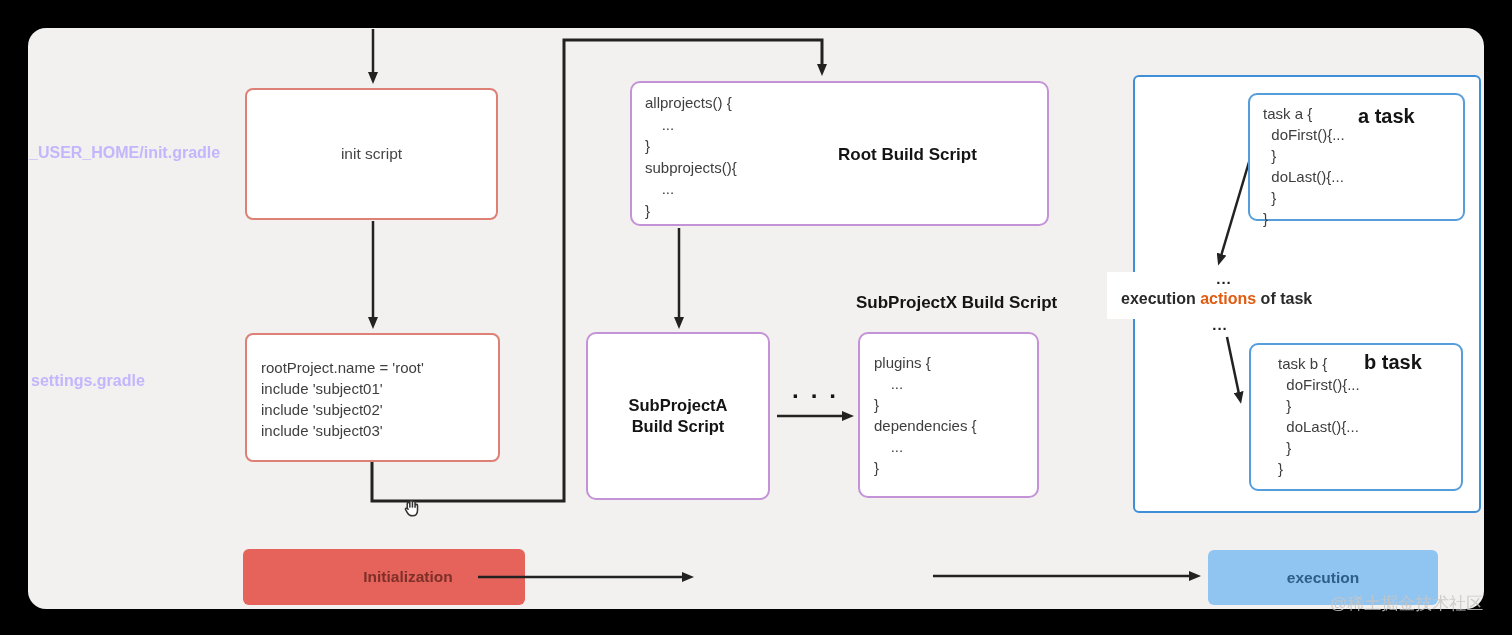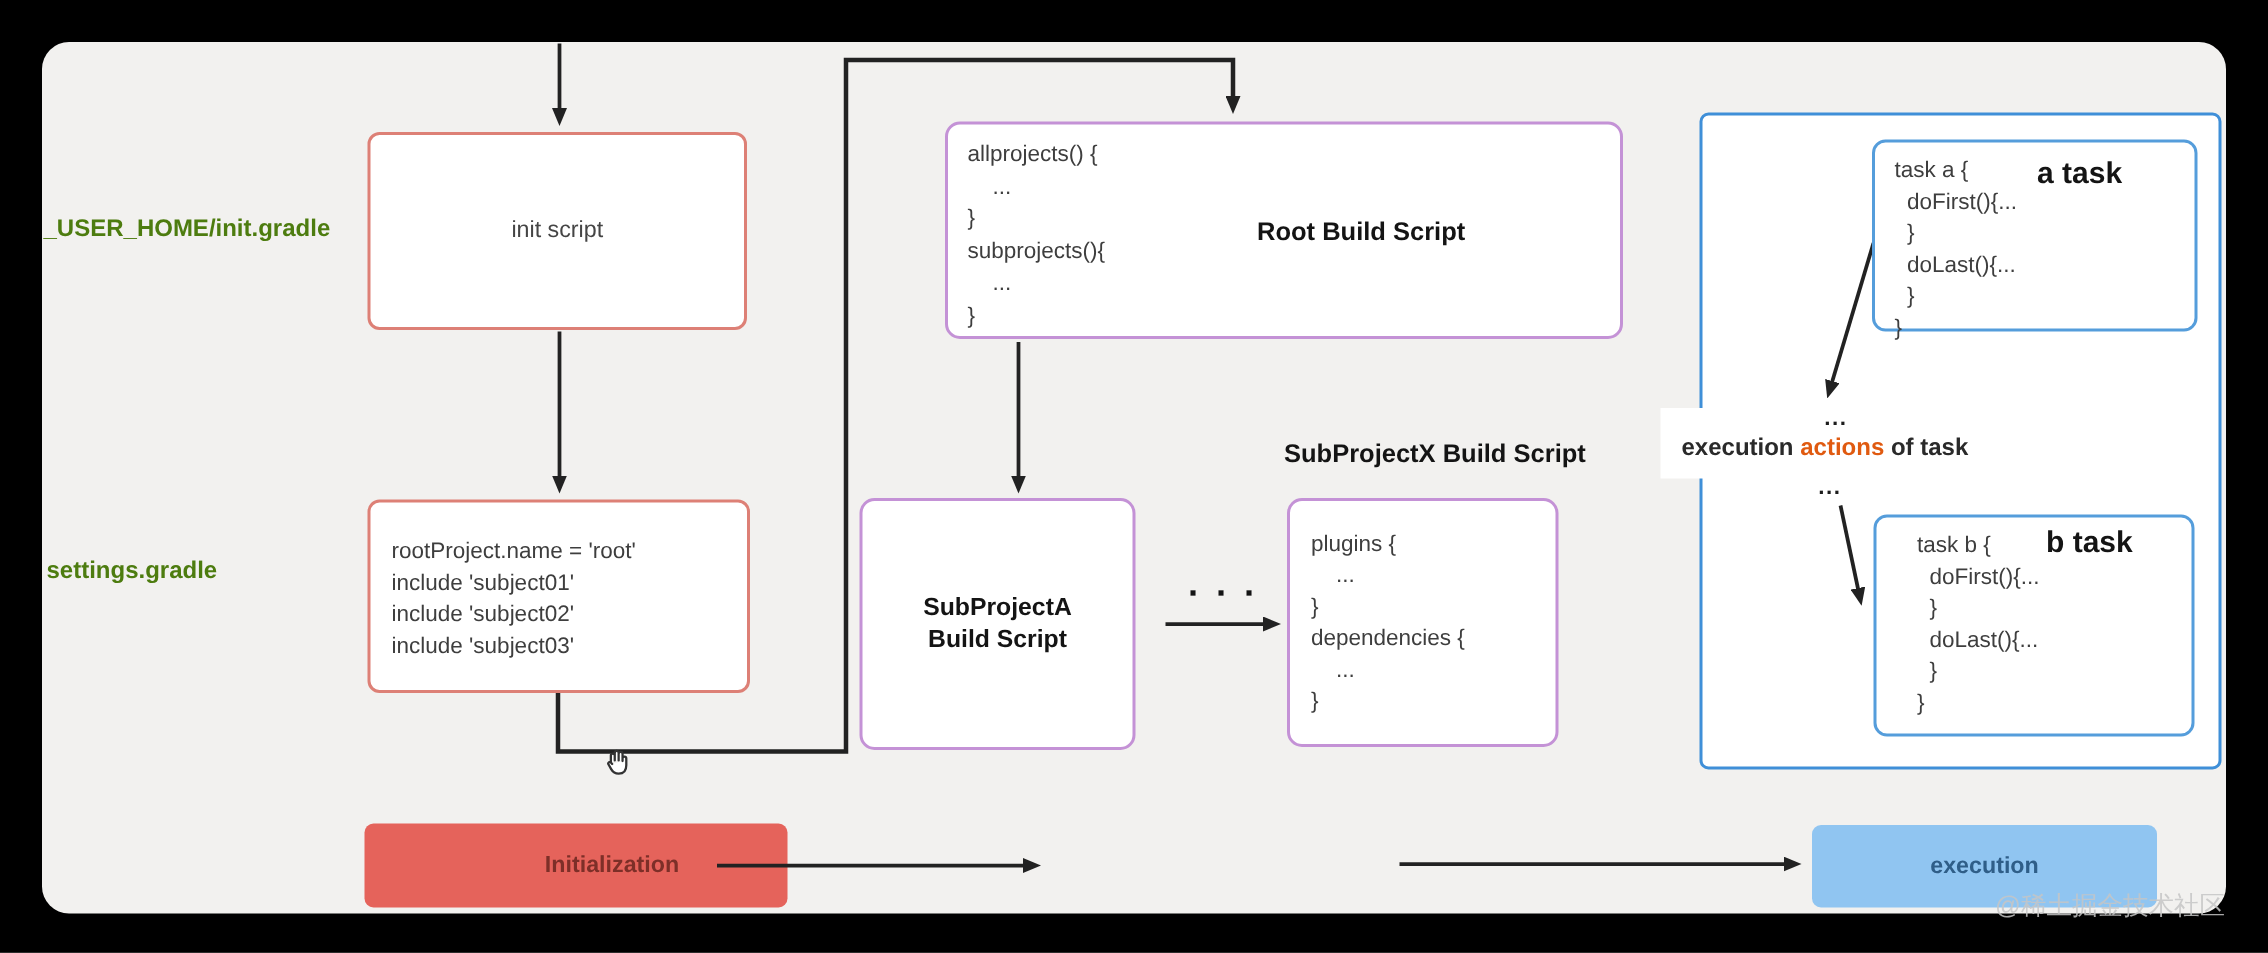--- a/index.html
+++ b/index.html
@@ -1,21 +1,21 @@
 <!DOCTYPE html>
 <html><head>
 <meta charset="utf-8">
 <style>
   html,body{margin:0;padding:0;background:#000;}
   #stage{position:relative;width:1512px;height:635px;background:#000;overflow:hidden;
          font-family:"Liberation Sans","DejaVu Sans",sans-serif;}
   #canvas{position:absolute;left:28px;top:28px;width:1456px;height:581px;
           background:#f2f1ef;border-radius:18px;}
   .abs{position:absolute;}
-  .sidelabel{font-weight:bold;font-size:16px;color:#4d7c0f;white-space:nowrap;}
+  .sidelabel{font-weight:bold;font-size:16px;color:#c4b5fd;white-space:nowrap;}
   .box{position:absolute;background:#fff;box-sizing:border-box;}
   .red-border{border:2px solid #dd8076;border-radius:8px;}
   .purple-border{border:2px solid #c492d6;border-radius:10px;}
   .blue-border{border:2px solid #559ddb;border-radius:9px;}
   .blue-outer{border:2px solid #3f8fd8;border-radius:6px;background:#fff;}
   .center-flex{display:flex;align-items:center;justify-content:center;text-align:center;}
   .code{position:absolute;font-size:15px;line-height:21px;color:#3e3e3e;}
   .code div{white-space:pre;}
   .boxtitle{position:absolute;font-weight:bold;color:#141414;white-space:nowrap;}
   .plaintext{font-size:15.5px;color:#454545;}
@@ -55,33 +55,33 @@
 
   <div class="box red-border" style="left:245px;top:333px;width:255px;height:129px;">
     <div class="code" style="left:14px;top:22px;">
       <div>rootProject.name = 'root'</div>
       <div>include 'subject01'</div>
       <div>include 'subject02'</div>
       <div>include 'subject03'</div>
     </div>
   </div>
 
-  <div class="box purple-border" style="left:630px;top:81px;width:452px;height:145px;">
+  <div class="box purple-border" style="left:630px;top:81px;width:419px;height:145px;">
     <div class="code" style="left:13px;top:9px;line-height:21.5px;">
       <div>allprojects() {</div>
       <div>    ...</div>
       <div>}</div>
       <div>subprojects(){</div>
       <div>    ...</div>
       <div>}</div>
     </div>
     <div class="boxtitle" style="left:206px;top:62px;font-size:17px;">Root Build Script</div>
   </div>
 
-  <div class="box purple-border center-flex" style="left:573px;top:332px;width:184px;height:168px;">
+  <div class="box purple-border center-flex" style="left:586px;top:332px;width:184px;height:168px;">
     <div class="subA-title">
       <div>SubProjectA</div>
       <div>Build Script</div>
     </div>
   </div>
 
   <div class="dots-big" style="left:792px;top:382px;">· · ·</div>
 
   <div class="abs boxtitle" style="left:856px;top:293px;font-size:17px;">SubProjectX Build Script</div>
   <div class="box purple-border" style="left:858px;top:332px;width:181px;height:166px;">

